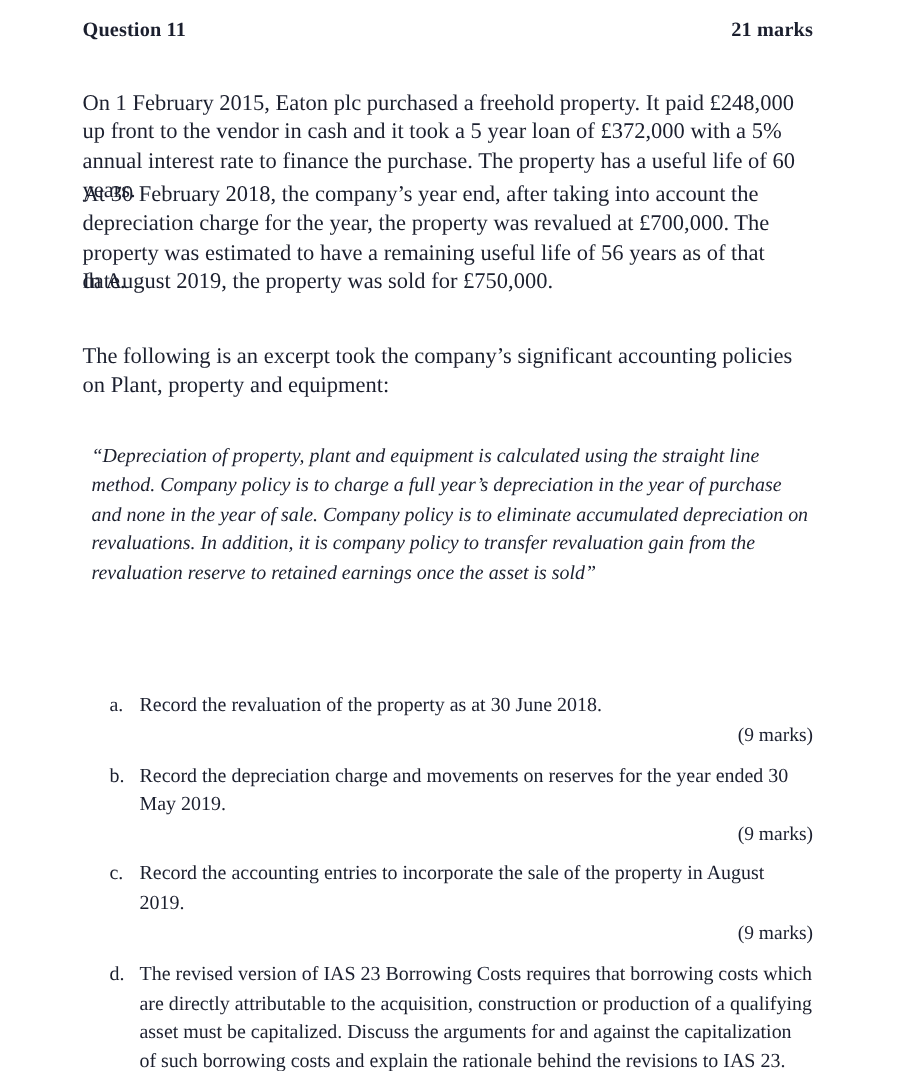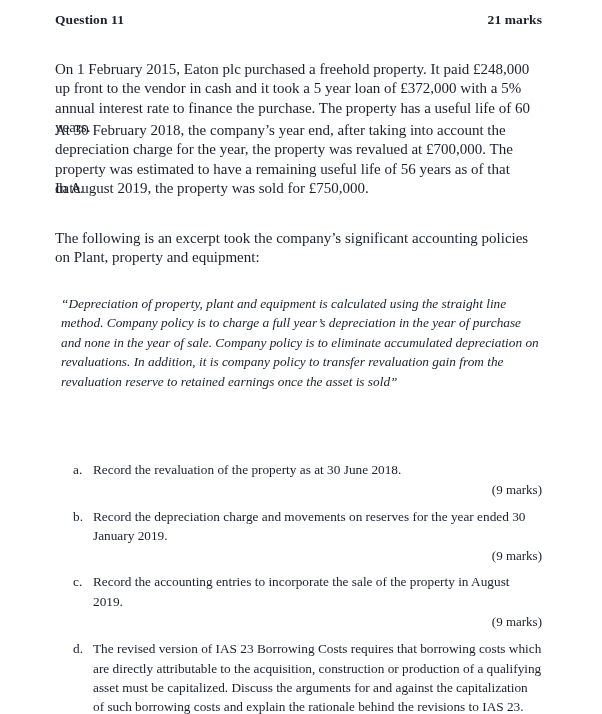--- a/index.html
+++ b/index.html
@@ -143,21 +143,21 @@
   <ul class="req-list" style="top:460px;">
 
     <li class="req-item item-a">
       <span class="marker">a.</span>
       <span class="itext">Record the revaluation of the property as at 30 June 2018.</span>
       <span class="marks">(9 marks)</span>
     </li>
 
     <li class="req-item item-b">
       <span class="marker">b.</span>
-      <span class="itext">Record the depreciation charge and movements on reserves for the year ended 30 January 2019.</span>
+      <span class="itext">Record the depreciation charge and movements on reserves for the year ended 30 May 2019.</span>
       <span class="marks">(9 marks)</span>
     </li>
 
     <li class="req-item item-c">
       <span class="marker">c.</span>
       <span class="itext">Record the accounting entries to incorporate the sale of the property in August 2019.</span>
       <span class="marks">(9 marks)</span>
     </li>
 
     <li class="req-item item-d">

